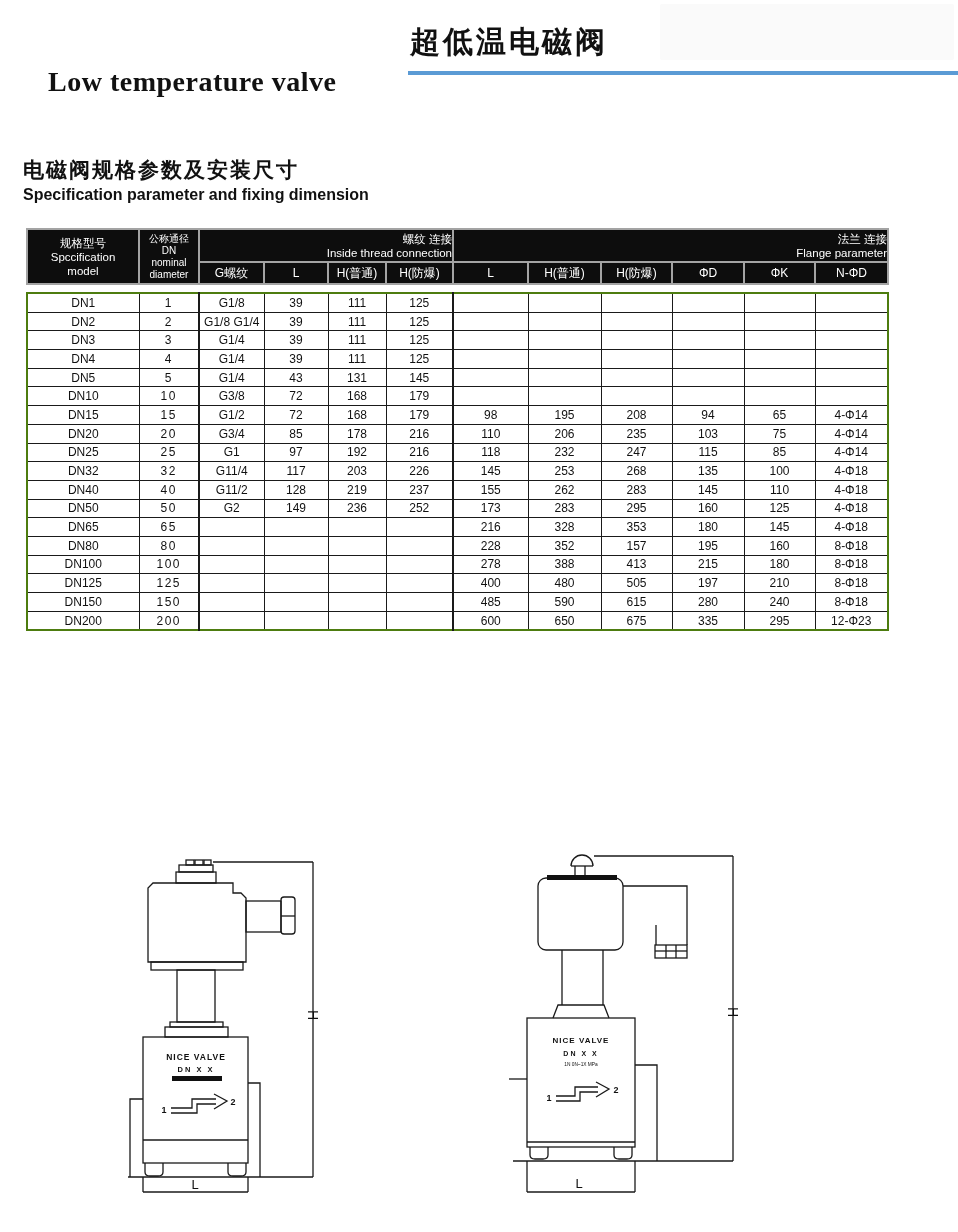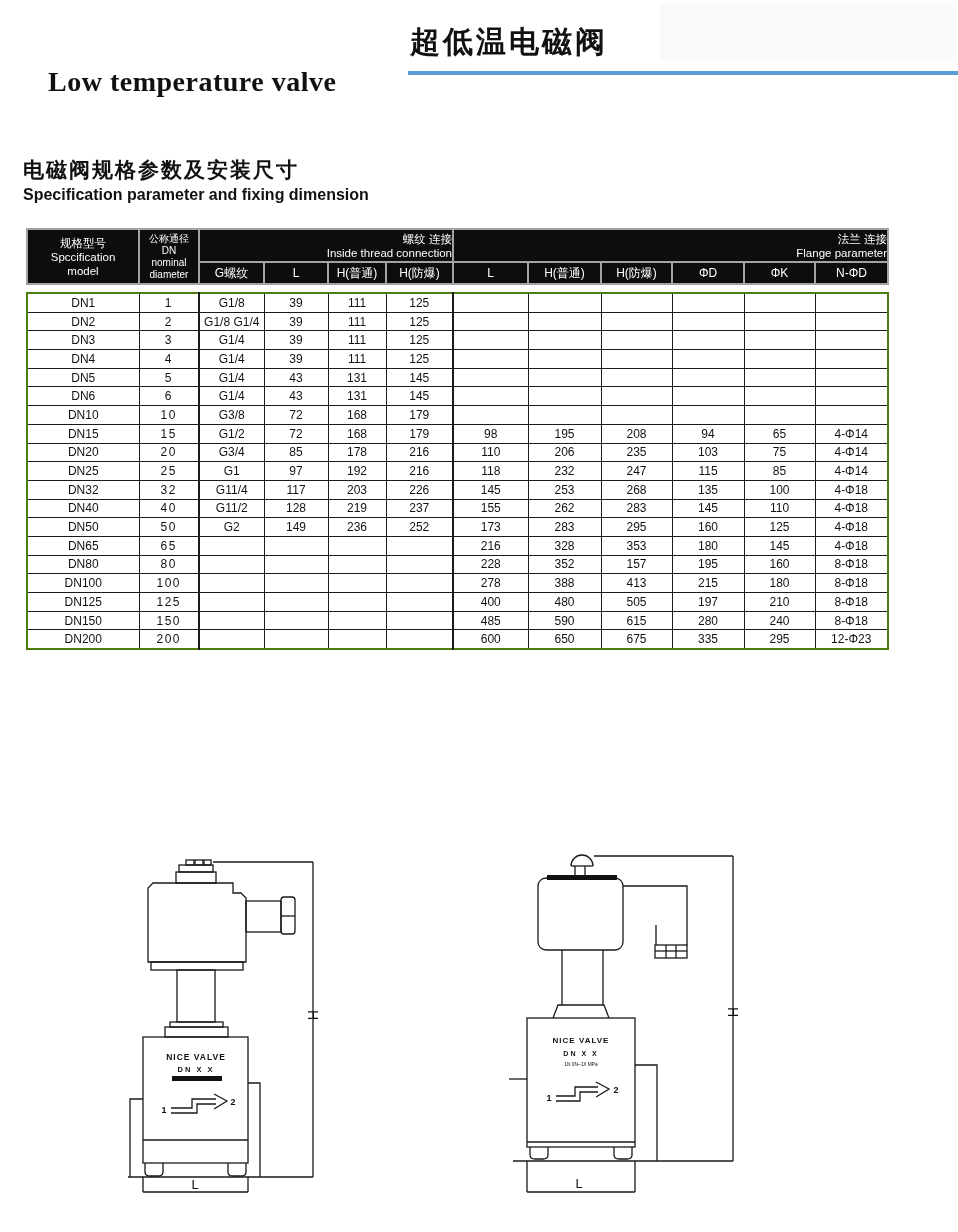--- a/index.html
+++ b/index.html
@@ -172,34 +172,20 @@
           <td>131</td>
           <td>145</td>
           <td class="sep"></td>
           <td></td>
           <td></td>
           <td></td>
           <td></td>
           <td></td>
         </tr>
         <tr>
-          <td>DN6</td>
-          <td>6</td>
-          <td class="sep">G1/4</td>
-          <td>43</td>
-          <td>131</td>
-          <td>145</td>
-          <td class="sep"></td>
-          <td></td>
-          <td></td>
-          <td></td>
-          <td></td>
-          <td></td>
-        </tr>
-        <tr>
           <td>DN10</td>
           <td>10</td>
           <td class="sep">G3/8</td>
           <td>72</td>
           <td>168</td>
           <td>179</td>
           <td class="sep"></td>
           <td></td>
           <td></td>
           <td></td>

